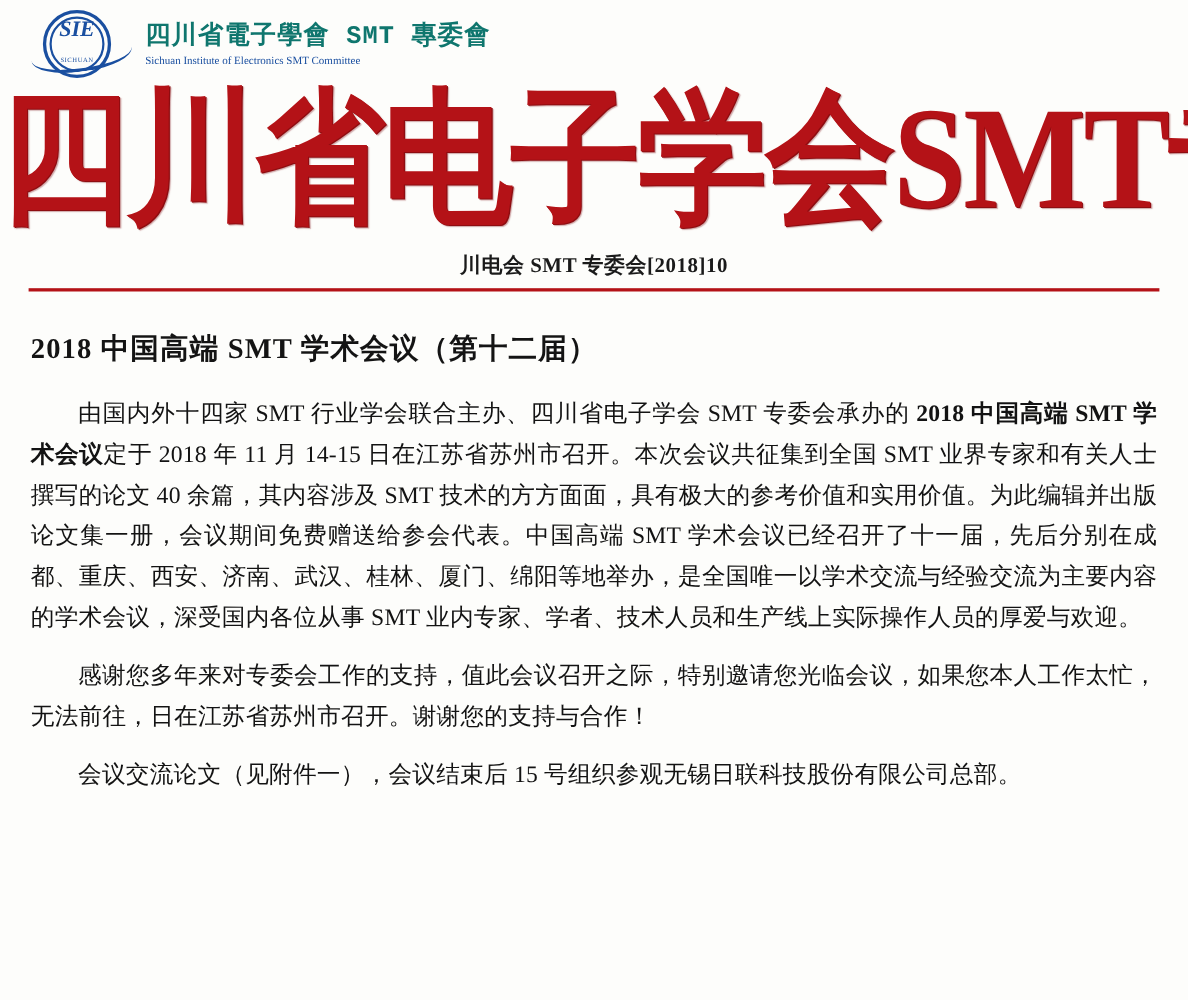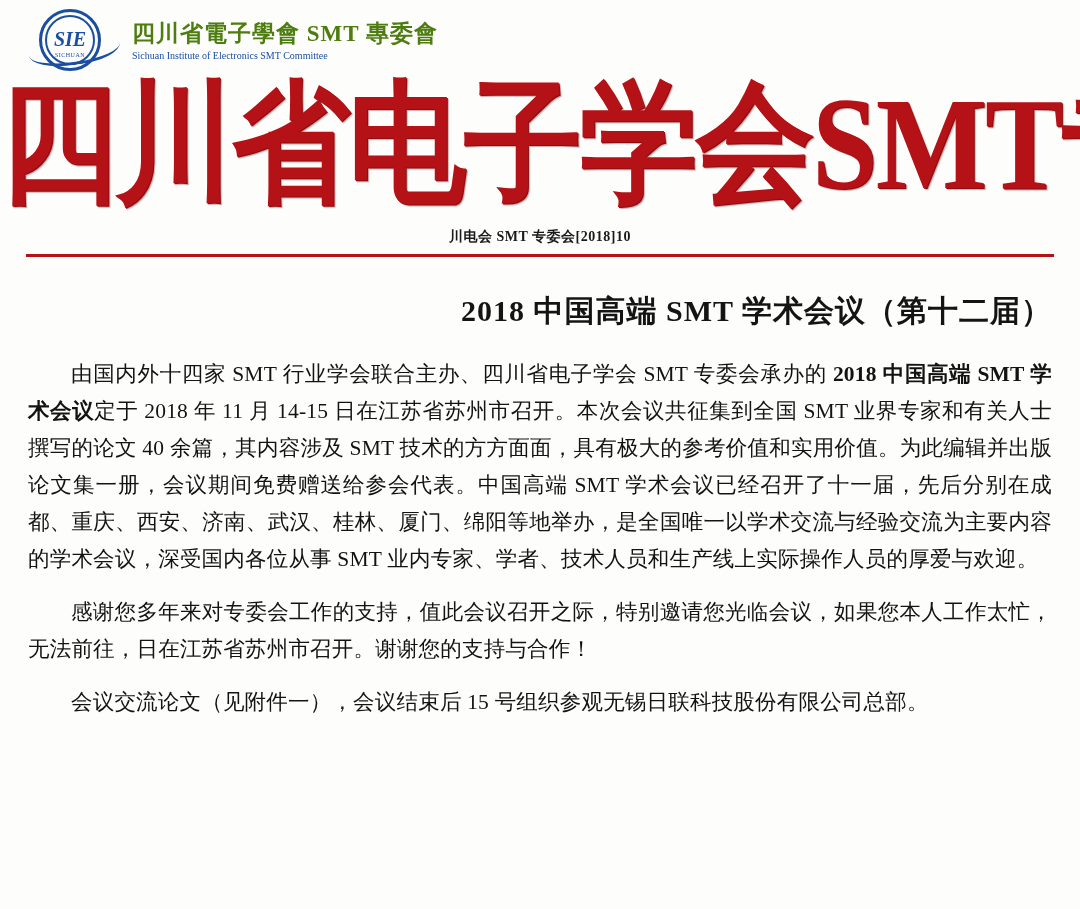--- a/index.html
+++ b/index.html
@@ -52,21 +52,21 @@
   .logo-mark .ring-inner {
     position: absolute;
     left: 17px; top: 7px;
     width: 50px; height: 50px;
     border: 2px solid #1a4fa0;
     border-radius: 50%;
     box-sizing: border-box;
   }
   .logo-mark .sie {
     position: absolute;
-    left: 17px; top: 20px;
+    left: 17px; top: 8px;
     width: 50px;
     text-align: center;
     font-family: "Liberation Serif", serif;
     font-style: italic;
     font-weight: bold;
     font-size: 20px;
     color: #1a4fa0;
     letter-spacing: 0px;
   }
   .logo-mark .arc-text {
@@ -85,24 +85,24 @@
     border-bottom: 3px solid #1a4fa0;
     border-radius: 0 0 48% 48%;
     transform: rotate(-8deg);
   }
 
   .logo-text {
     margin-left: 12px;
     line-height: 1.1;
   }
   .logo-text .cn {
-    font-family: Liberation Serif, serif;
+    font-family: Liberation Mono, monospace;
     font-weight: bold;
     font-size: 23px;
-    color: #4d7c0f;
+    color: #0f766e;
     letter-spacing: 1px;
     white-space: nowrap;
   }
   .logo-text .en {
     font-family: "Liberation Serif", serif;
     font-size: 10px;
     color: #1a4fa0;
     margin-top: 3px;
     white-space: nowrap;
   }
@@ -124,39 +124,39 @@
       2px 2px 1px rgba(120,10,14,0.35);
     transform: scaleY(1.12);
     transform-origin: center top;
     margin: 4px 0 16px 0;
   }
 
   .doc-number {
     text-align: center;
     font-family: "Liberation Serif", "DejaVu Serif", serif;
     font-weight: bold;
-    font-size: 14px;
+    font-size: 19px;
     color: #1a1a1a;
     margin: 10px 0 8px 0;
     letter-spacing: 0.5px;
   }
 
   .rule {
     height: 3px;
     background: #b41217;
     margin: 6px 26px 0 26px;
   }
 
   
   .content {
     padding: 26px 28px 0 28px;
   }
   .doc-title {
-    text-align: right;
-    font-size: 30px;
+    text-align: left;
+    font-size: 26px;
     font-weight: bold;
     color: #141414;
     letter-spacing: 1px;
     margin: 8px 0 4px 0;
   }
   .doc-subtitle {
     text-align: center;
     font-size: 27px;
     font-weight: bold;
     color: #141414;

